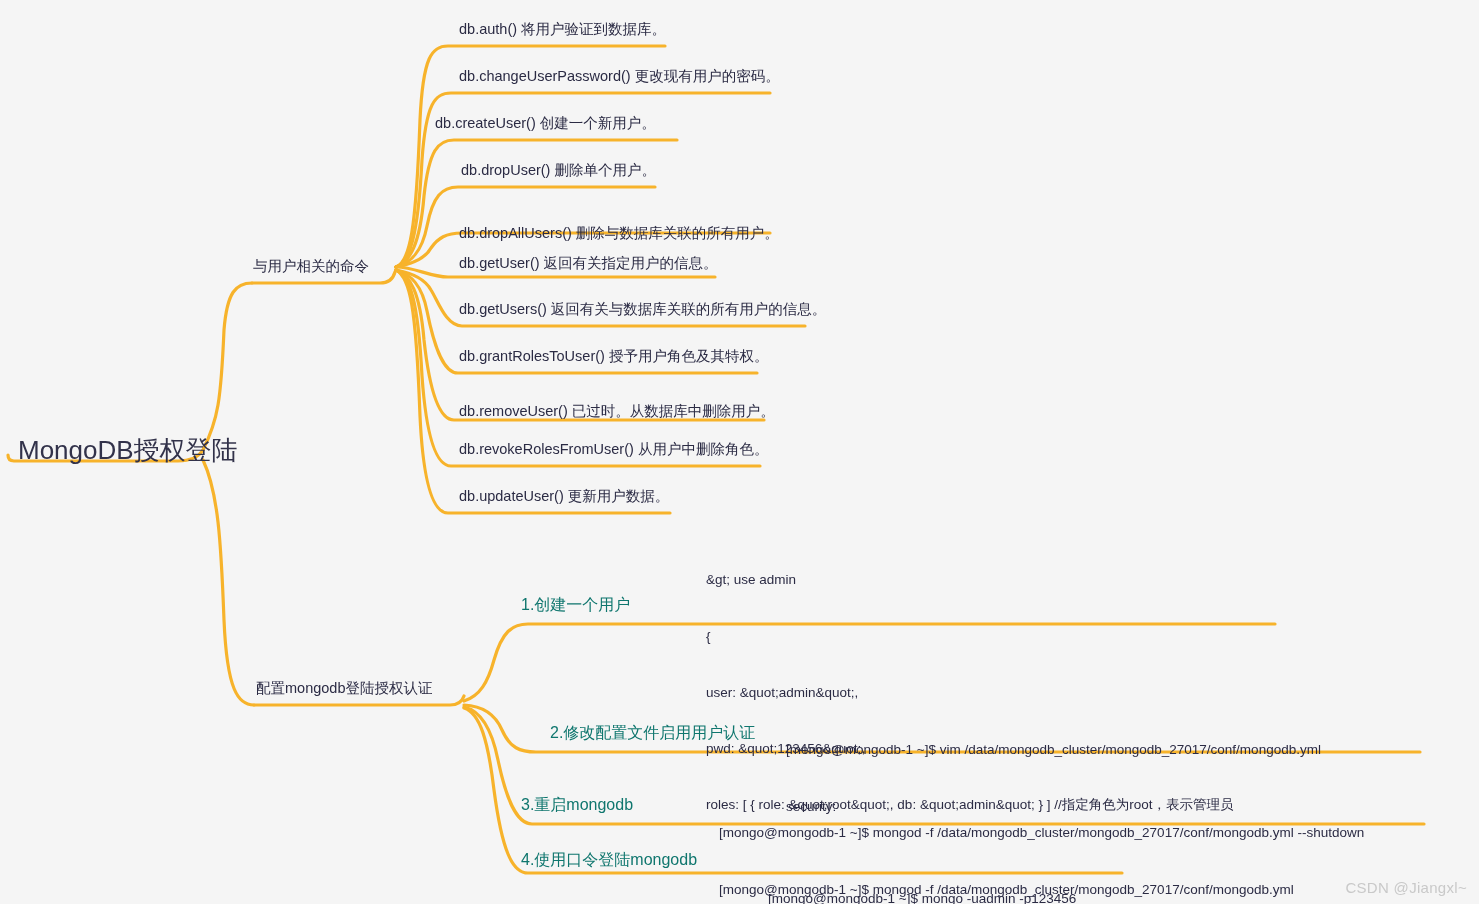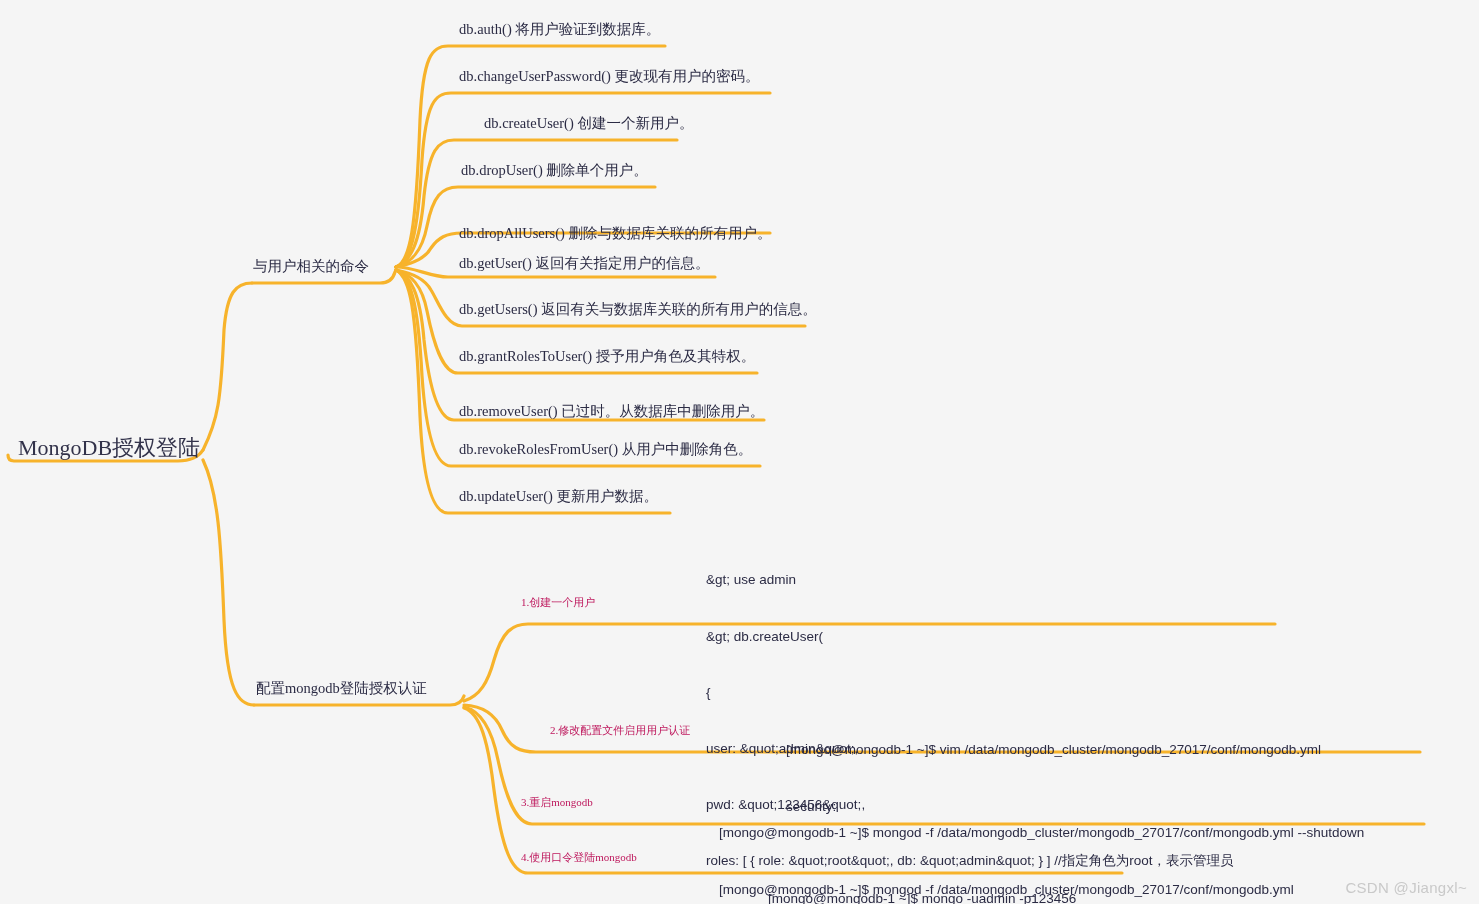--- a/index.html
+++ b/index.html
@@ -25,37 +25,36 @@
     left: 0; top: 0;
     width: 1479px;
     height: 904px;
     pointer-events: none;
   }
   .node {
     position: absolute;
     color: #2b2b44;
     white-space: pre;
     line-height: 1.0;
-    font-family: Liberation Serif, serif;
   }
   .root-label {
-    font-size: 22px;
+    font-size: 26px;
     color: #32324a;
   }
   .branch-label {
     font-size: 14.5px;
     color: #2b2b44;
   }
   .leaf-label {
     font-size: 14.5px;
     color: #2b2b44;
   }
   .step-label {
-    font-size: 11px;
-    color: #be185d;
+    font-size: 16px;
+    color: #0f766e;
   }
   .code-block {
     position: absolute;
     font-size: 13.5px;
     color: #2b2b44;
     line-height: 18.7px;
     white-space: pre;
   }
   .code-line {
     display: block;
@@ -106,36 +105,35 @@
       <path d="M 464 708 C 480 713 488 740 494 790 C 502 850 512 873 528 873 L 1122 873"></path>
     </g>
   </svg>
 
   <div class="node root-label" style="left:18px; top:437px;">MongoDB授权登陆</div>
 
   <div class="node branch-label" style="left:253px; top:259px;">与用户相关的命令</div>
 
   <div class="node leaf-label" style="left:459px; top:22px;">db.auth() 将用户验证到数据库。</div>
   <div class="node leaf-label" style="left:459px; top:69px;">db.changeUserPassword() 更改现有用户的密码。</div>
-  <div class="node leaf-label" style="left:484px; top:116px;">db.createUser() 创建一个新用户。</div>
+  <div class="node leaf-label" style="left:435px; top:116px;">db.createUser() 创建一个新用户。</div>
   <div class="node leaf-label" style="left:461px; top:163px;text-align:right;">db.dropUser() 删除单个用户。</div>
   <div class="node leaf-label" style="left:459px; top:226px;">db.dropAllUsers() 删除与数据库关联的所有用户。</div>
   <div class="node leaf-label" style="left:459px; top:256px;">db.getUser() 返回有关指定用户的信息。</div>
   <div class="node leaf-label" style="left:459px; top:302px;">db.getUsers() 返回有关与数据库关联的所有用户的信息。</div>
   <div class="node leaf-label" style="left:459px; top:349px;">db.grantRolesToUser() 授予用户角色及其特权。</div>
   <div class="node leaf-label" style="left:459px; top:396px;margin-top:8px;">db.removeUser() 已过时。从数据库中删除用户。</div>
   <div class="node leaf-label" style="left:459px; top:442px;">db.revokeRolesFromUser() 从用户中删除角色。</div>
   <div class="node leaf-label" style="left:459px; top:489px;">db.updateUser() 更新用户数据。</div>
 
   <div class="node branch-label" style="left:256px; top:681px;">配置mongodb登陆授权认证</div>
 
   <div class="node step-label" style="left:521px; top:597px;">1.创建一个用户</div>
   <div class="code-block" style="left:706px; top:534px;">
     <span class="code-line">&amp;gt; use admin</span>
-    <span class="code-line">&amp;gt; db.createUser(</span>
     <span class="code-line">{</span>
     <span class="code-line">user: &amp;quot;admin&amp;quot;,</span>
     <span class="code-line">pwd: &amp;quot;123456&amp;quot;,</span>
     <span class="code-line">roles: [ { role: &amp;quot;root&amp;quot;, db: &amp;quot;admin&amp;quot; } ] //指定角色为root，表示管理员</span>
     
     
   </div>
 
   <div class="node step-label" style="left:542px; top:725px;margin-left:8px;">2.修改配置文件启用用户认证</div>
   <div class="code-block" style="left:786px; top:704px;">

